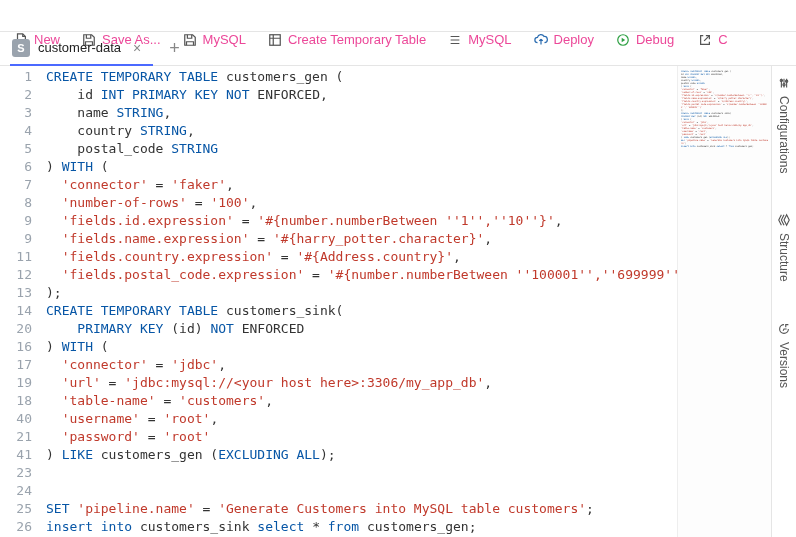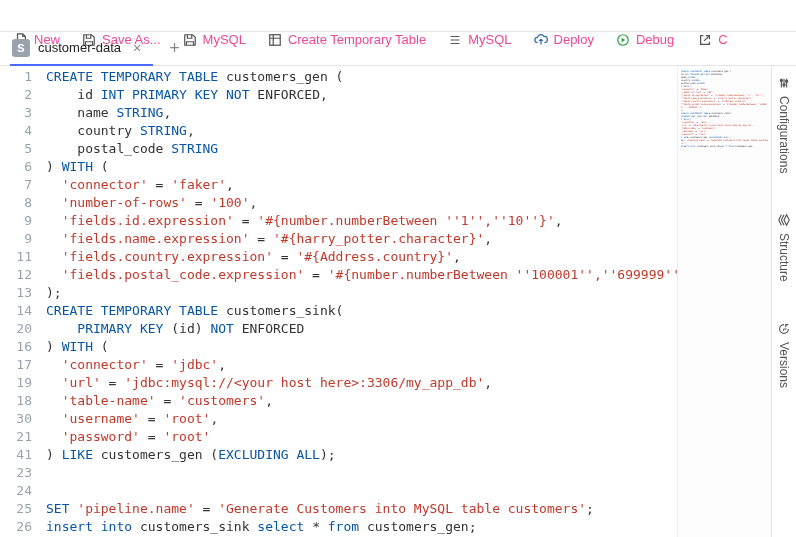--- a/index.html
+++ b/index.html
@@ -256,21 +256,21 @@
         <div>9</div>
         <div>11</div>
         <div>12</div>
         <div>13</div>
         <div>14</div>
         <div>20</div>
         <div>16</div>
         <div>17</div>
         <div>19</div>
         <div>18</div>
-        <div>30</div>
+        <div>40</div>
         <div>21</div>
         <div>41</div>
         <div>23</div>
         <div>24</div>
         <div>25</div>
         <div>26</div>
       </div>
     <div class="code" id="code"><div class="line"><span class="kw">CREATE TEMPORARY TABLE</span><span class="ident"> customers_gen (</span></div><div class="line"><span class="ident">    id </span><span class="type">INT PRIMARY KEY NOT</span><span class="ident"> ENFORCED,</span></div><div class="line"><span class="ident">    name </span><span class="type">STRING</span><span class="ident">,</span></div><div class="line"><span class="ident">    country </span><span class="type">STRING</span><span class="ident">,</span></div><div class="line"><span class="ident">    postal_code </span><span class="type">STRING</span></div><div class="line"><span class="ident">) </span><span class="kw">WITH</span><span class="ident"> (</span></div><div class="line"><span class="ident">  </span><span class="str">'connector'</span><span class="ident"> = </span><span class="str">'faker'</span><span class="ident">,</span></div><div class="line"><span class="ident">  </span><span class="str">'number-of-rows'</span><span class="ident"> = </span><span class="str">'100'</span><span class="ident">,</span></div><div class="line"><span class="ident">  </span><span class="str">'fields.id.expression'</span><span class="ident"> = </span><span class="str">'#{number.numberBetween ''1'',''10''}'</span><span class="ident">,</span></div><div class="line"><span class="ident">  </span><span class="str">'fields.name.expression'</span><span class="ident"> = </span><span class="str">'#{harry_potter.character}'</span><span class="ident">,</span></div><div class="line"><span class="ident">  </span><span class="str">'fields.country.expression'</span><span class="ident"> = </span><span class="str">'#{Address.country}'</span><span class="ident">,</span></div><div class="line"><span class="ident">  </span><span class="str">'fields.postal_code.expression'</span><span class="ident"> = </span><span class="str">'#{number.numberBetween ''100001'',''699999''}'</span></div><div class="line"><span class="ident">);</span></div><div class="line"><span class="kw">CREATE TEMPORARY TABLE</span><span class="ident"> customers_sink(</span></div><div class="line"><span class="ident">    </span><span class="type">PRIMARY KEY</span><span class="ident"> (id) </span><span class="type">NOT</span><span class="ident"> ENFORCED</span></div><div class="line"><span class="ident">) </span><span class="kw">WITH</span><span class="ident"> (</span></div><div class="line"><span class="ident">  </span><span class="str">'connector'</span><span class="ident"> = </span><span class="str">'jdbc'</span><span class="ident">,</span></div><div class="line"><span class="ident">  </span><span class="str">'url'</span><span class="ident"> = </span><span class="str">'jdbc:mysql://&lt;your host here&gt;:3306/my_app_db'</span><span class="ident">,</span></div><div class="line"><span class="ident">  </span><span class="str">'table-name'</span><span class="ident"> = </span><span class="str">'customers'</span><span class="ident">,</span></div><div class="line"><span class="ident">  </span><span class="str">'username'</span><span class="ident"> = </span><span class="str">'root'</span><span class="ident">,</span></div><div class="line"><span class="ident">  </span><span class="str">'password'</span><span class="ident"> = </span><span class="str">'root'</span></div><div class="line"><span class="ident">) </span><span class="kw">LIKE</span><span class="ident"> customers_gen (</span><span class="kw">EXCLUDING ALL</span><span class="ident">);</span></div><div class="line"><span class="ident"></span></div><div class="line"><span class="ident"></span></div><div class="line"><span class="kw">SET</span><span class="ident"> </span><span class="str">'pipeline.name'</span><span class="ident"> = </span><span class="str">'Generate Customers into MySQL table customers'</span><span class="ident">;</span></div><div class="line"><span class="kw">insert into</span><span class="ident"> customers_sink </span><span class="kw">select</span><span class="ident"> </span><span class="star">*</span><span class="ident"> </span><span class="kw">from</span><span class="ident"> customers_gen;</span></div></div>
     <div class="minimap" id="minimap">
         <div><span class="">CREATE TEMPORARY TABLE</span><span class="mm-blk"> customers_gen (</span></div>

